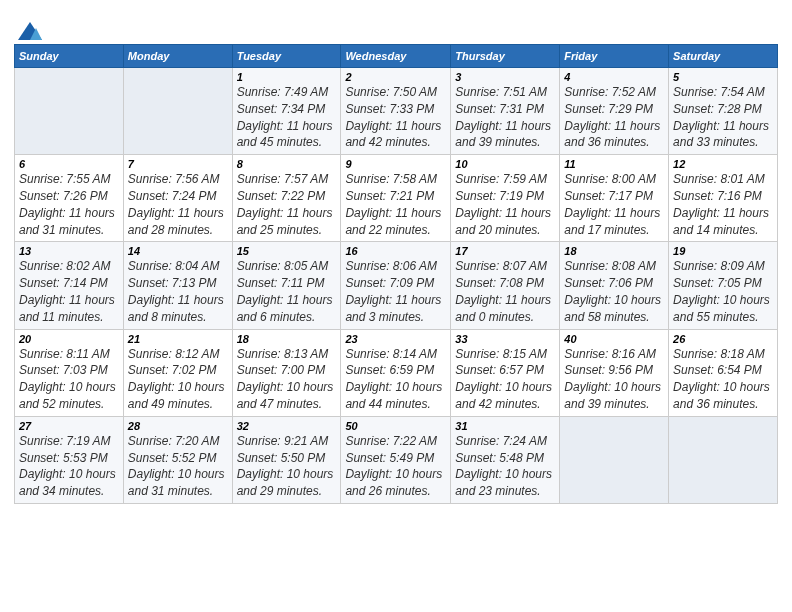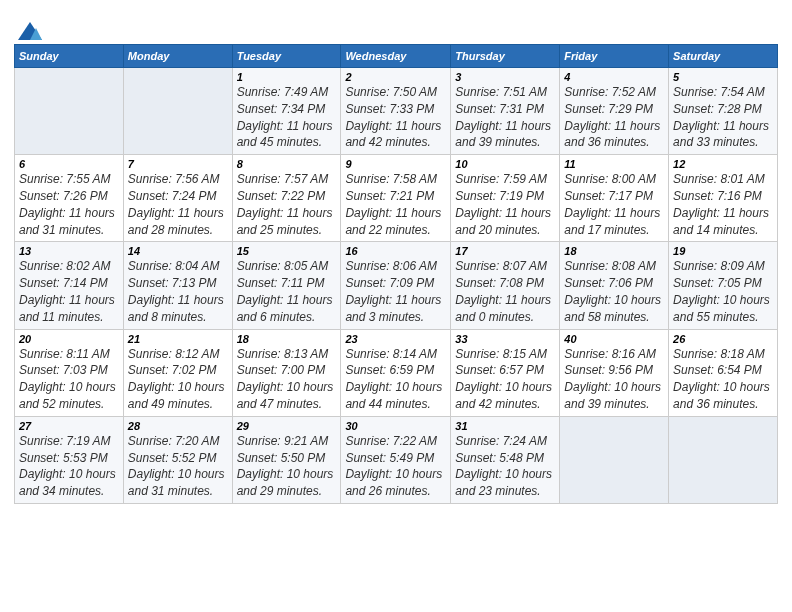--- a/index.html
+++ b/index.html
@@ -302,27 +302,27 @@
 Sunset: 5:53 PM
 Daylight: 10 hours and 34 minutes.</div>
           </td>
           <td>
             <span class="day-num">28</span>
             <div class="day-info">Sunrise: 7:20 AM
 Sunset: 5:52 PM
 Daylight: 10 hours and 31 minutes.</div>
           </td>
           <td>
-            <span class="day-num">29</span>
+            <span class="day-num">32</span>
             <div class="day-info">Sunrise: 9:21 AM
 Sunset: 5:50 PM
 Daylight: 10 hours and 29 minutes.</div>
           </td>
           <td>
-            <span class="day-num">30</span>
+            <span class="day-num">50</span>
             <div class="day-info">Sunrise: 7:22 AM
 Sunset: 5:49 PM
 Daylight: 10 hours and 26 minutes.</div>
           </td>
           <td>
             <span class="day-num">31</span>
             <div class="day-info">Sunrise: 7:24 AM
 Sunset: 5:48 PM
 Daylight: 10 hours and 23 minutes.</div>
           </td>

